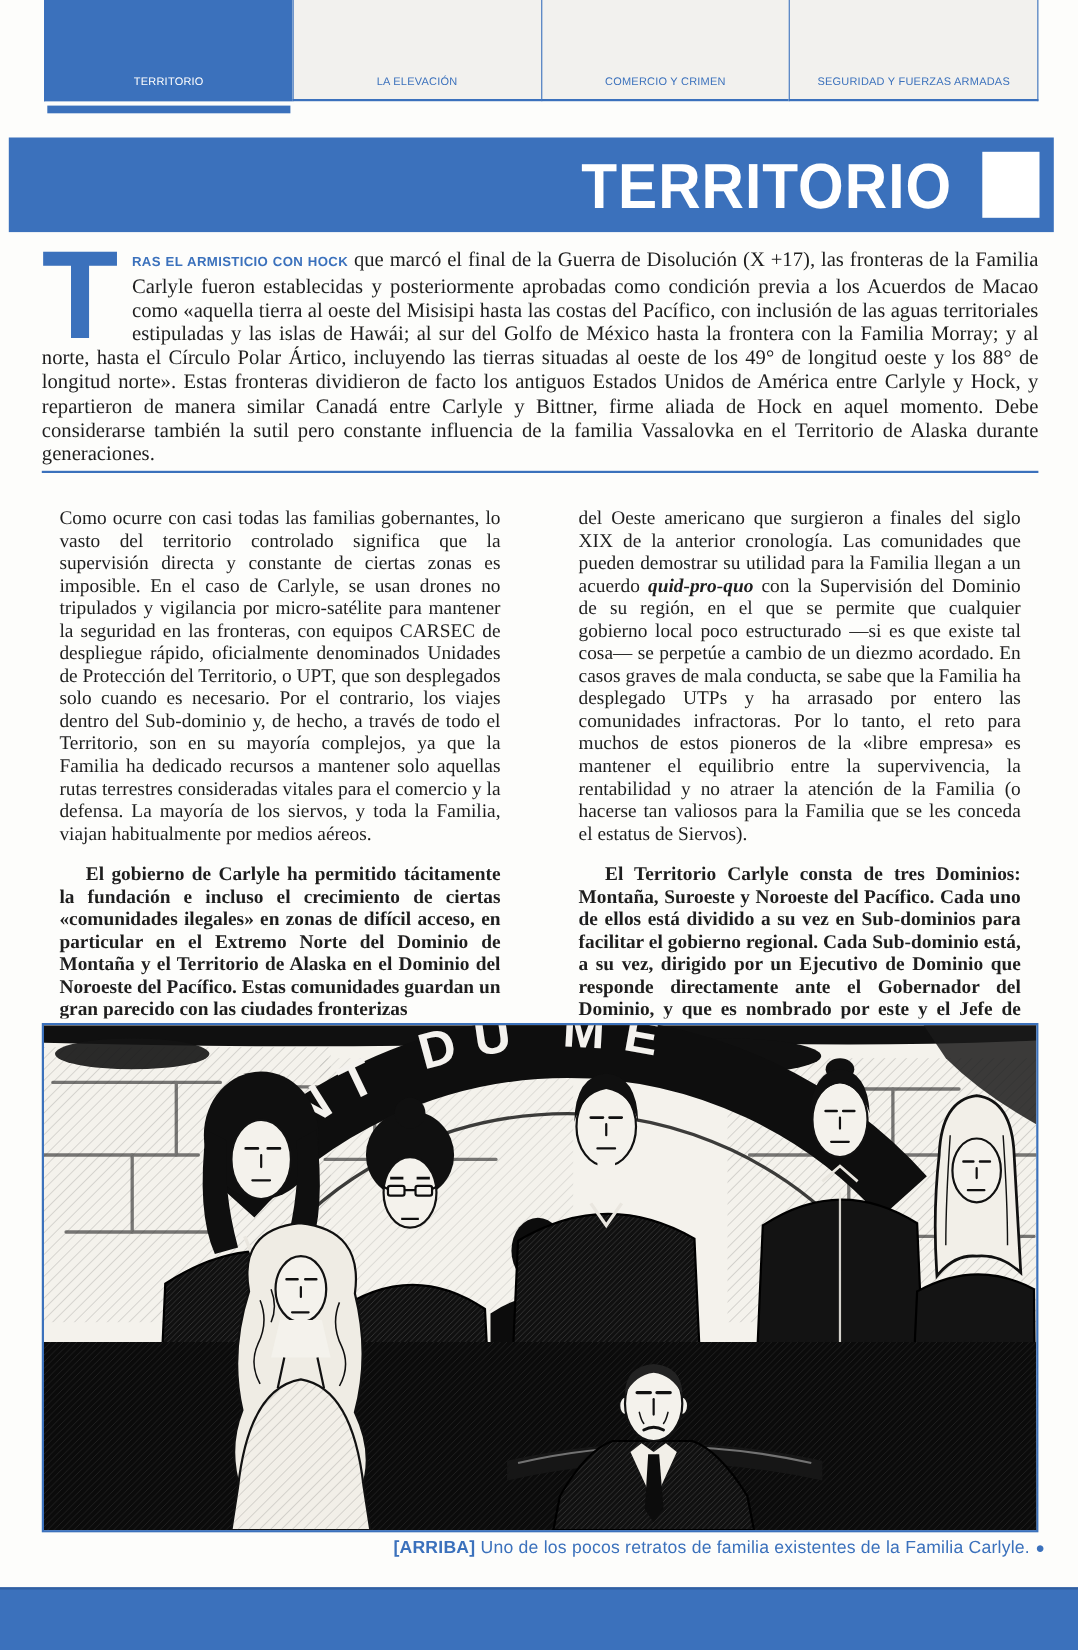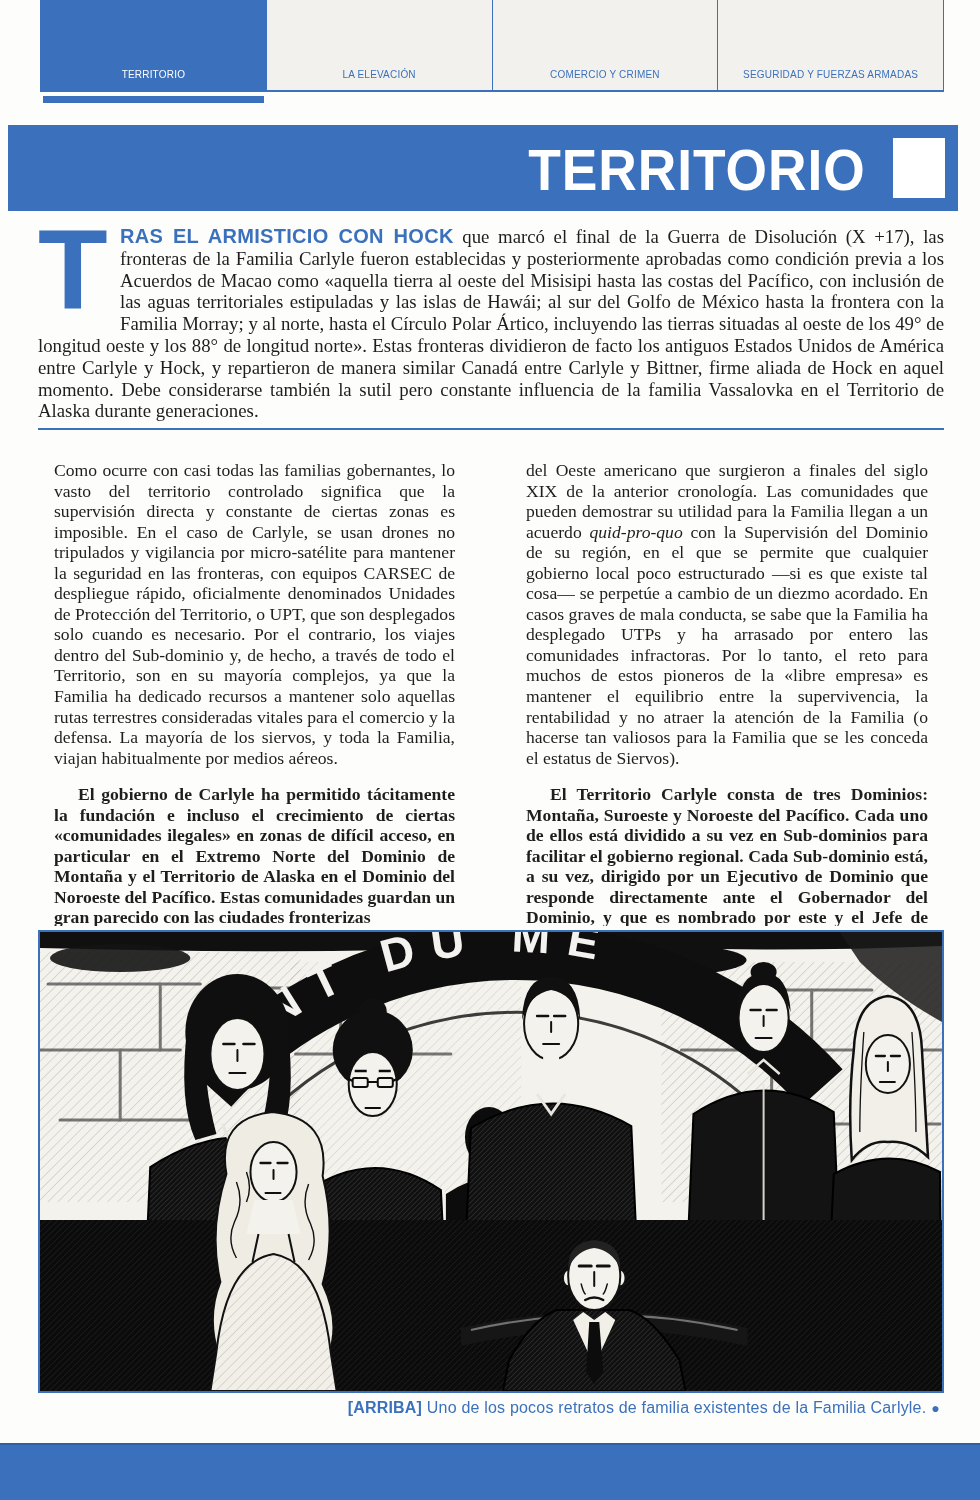--- a/index.html
+++ b/index.html
@@ -25,40 +25,40 @@
          transform-origin:right center; white-space:nowrap; }
   .banner-square { position:absolute; right:13px; top:13px; width:52px; height:60px; background:#ffffff; }
 
   
   .intro { position:absolute; left:38px; top:226px; width:906px; height:202px; overflow:hidden;
          font-family:"Liberation Serif", serif; font-size:18.8px; line-height:21.8px;
          text-align:justify; color:#1e1e1e; }
   .dropcap { float:left; width:74px; height:86px; margin:3px 8px 0 0; color:#3b71bc;
          font-family:"Liberation Sans", sans-serif; font-weight:700; font-size:114px; line-height:80px; }
   .leadin { color:#3b71bc; font-family:"Liberation Sans", sans-serif; font-weight:700;
-         font-size:20px; letter-spacing:.3px; }
+         font-size:12px; letter-spacing:.3px; }
 
   .rule { position:absolute; left:38px; top:428px; width:906px; height:2px; background:#3b71bc; }
 
   
   .col { position:absolute; top:444px; height:482px; overflow:hidden;
          font-family:"Liberation Serif", serif; font-size:17.6px; line-height:20.55px;
          text-align:justify; color:#1e1e1e; }
   .col-left  { left:38px;  width:433px; }
   .col-right { left:510px; width:434px; }
   .col p { margin:16px; }
   .col p + p { text-indent:24px;font-weight:bold; }
-  .italic { font-style:italic; }
+  .italic { font-style:italic;font-weight:bold; }
 
   
   .figure { position:absolute; left:38px; top:930px; width:906px; height:463px;
          border:2px solid #3b71bc; box-sizing:border-box; background:#f4f2ec; }
   .figure svg { display:block; width:100%; height:100%; }
 
-  .caption { position:absolute; right:40px; top:1399px; color:#3b71bc; font-size:16px;
+  .caption { position:absolute; right:30px; top:1399px; color:#3b71bc; font-size:16px;
          letter-spacing:.2px; white-space:nowrap; }
   .caption .tag { font-weight:700; }
   .caption .bullet { font-size:14px; margin-left:5px; }
 
   .footer { position:absolute; left:0; top:1443px; width:980px; height:57px; background:#3b71bc;
          border-top:2px solid #315fa0; box-sizing:border-box; }
 </style>
 </head>
 <body>
 

